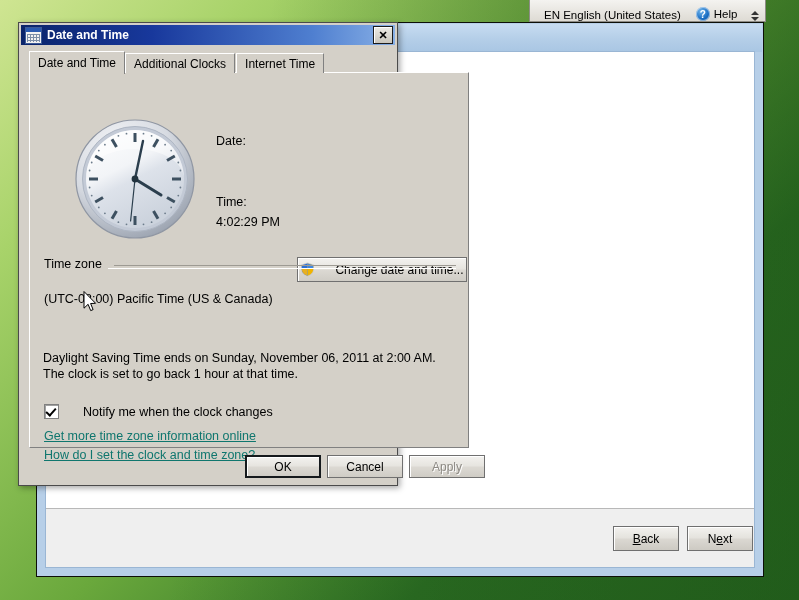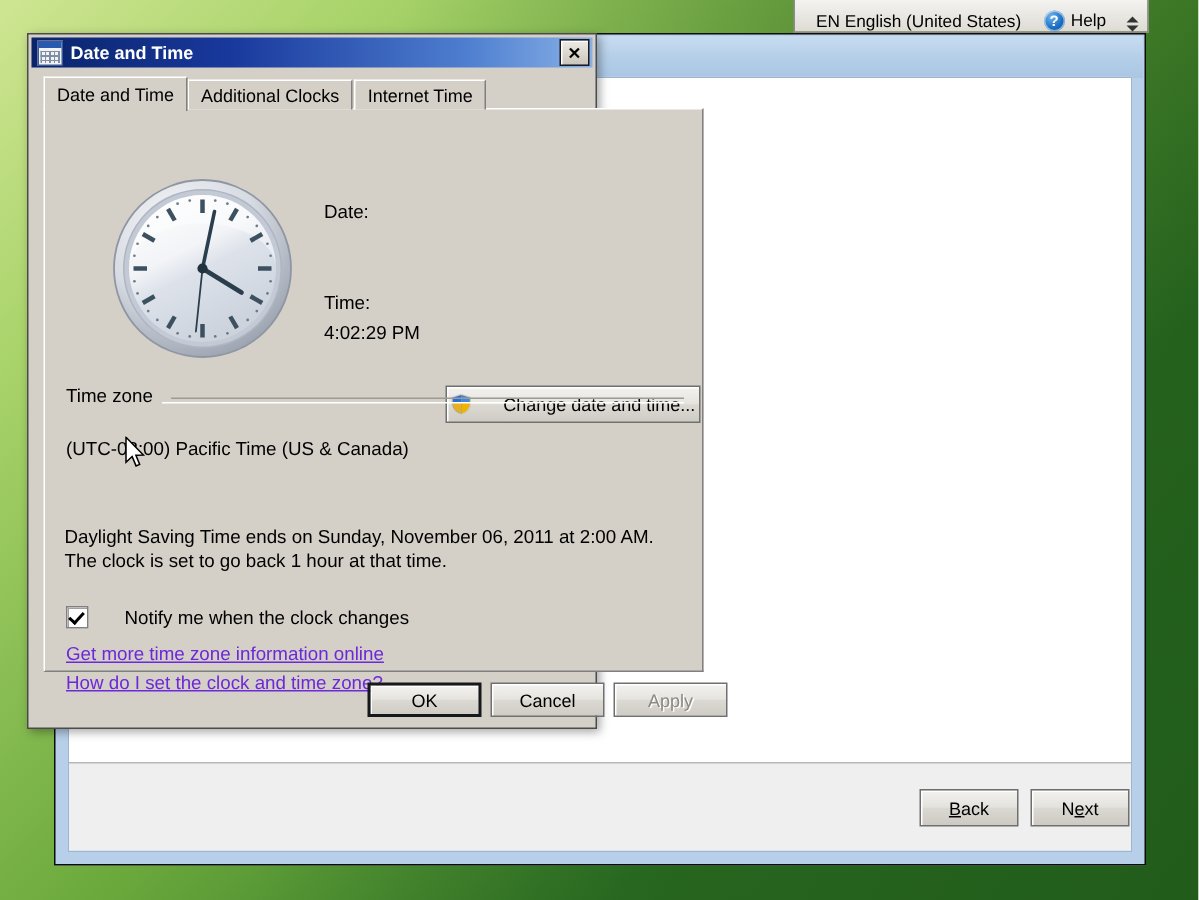--- a/index.html
+++ b/index.html
@@ -334,21 +334,21 @@
     width: 4px; height: 8px;
     border: solid #000;
     border-width: 0 2px 2px 0;
     transform: rotate(42deg);
   }
   #notify-label { font-size: 12.5px; color:#000; white-space: nowrap; }
 
   .dlg-link {
     position:absolute;
     font-size: 12.5px;
-    color: #6d28d9;
+    color: #0f766e;
     text-decoration: underline;
     white-space: nowrap;
     cursor: pointer;
   }
   #link-tz-info  { left: 14px; top: 356px; }
   #link-how-set  { left: 14px; top: 375px; }
 
   
   .foot-btn {
     position: absolute;

